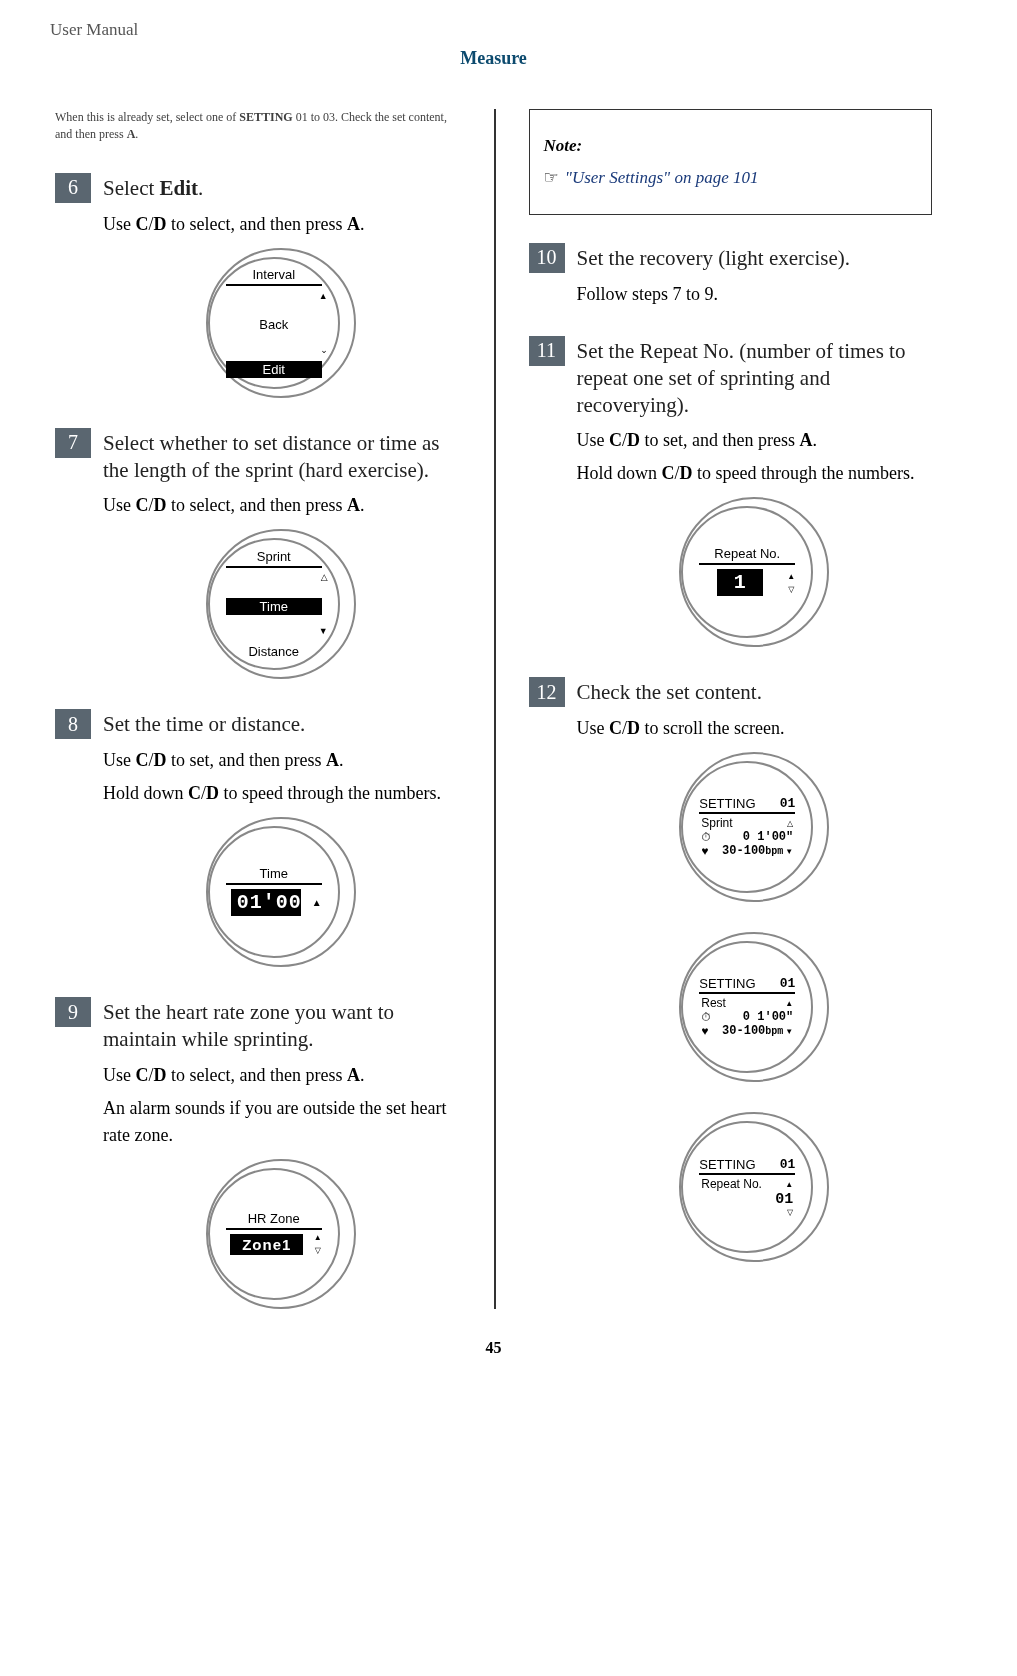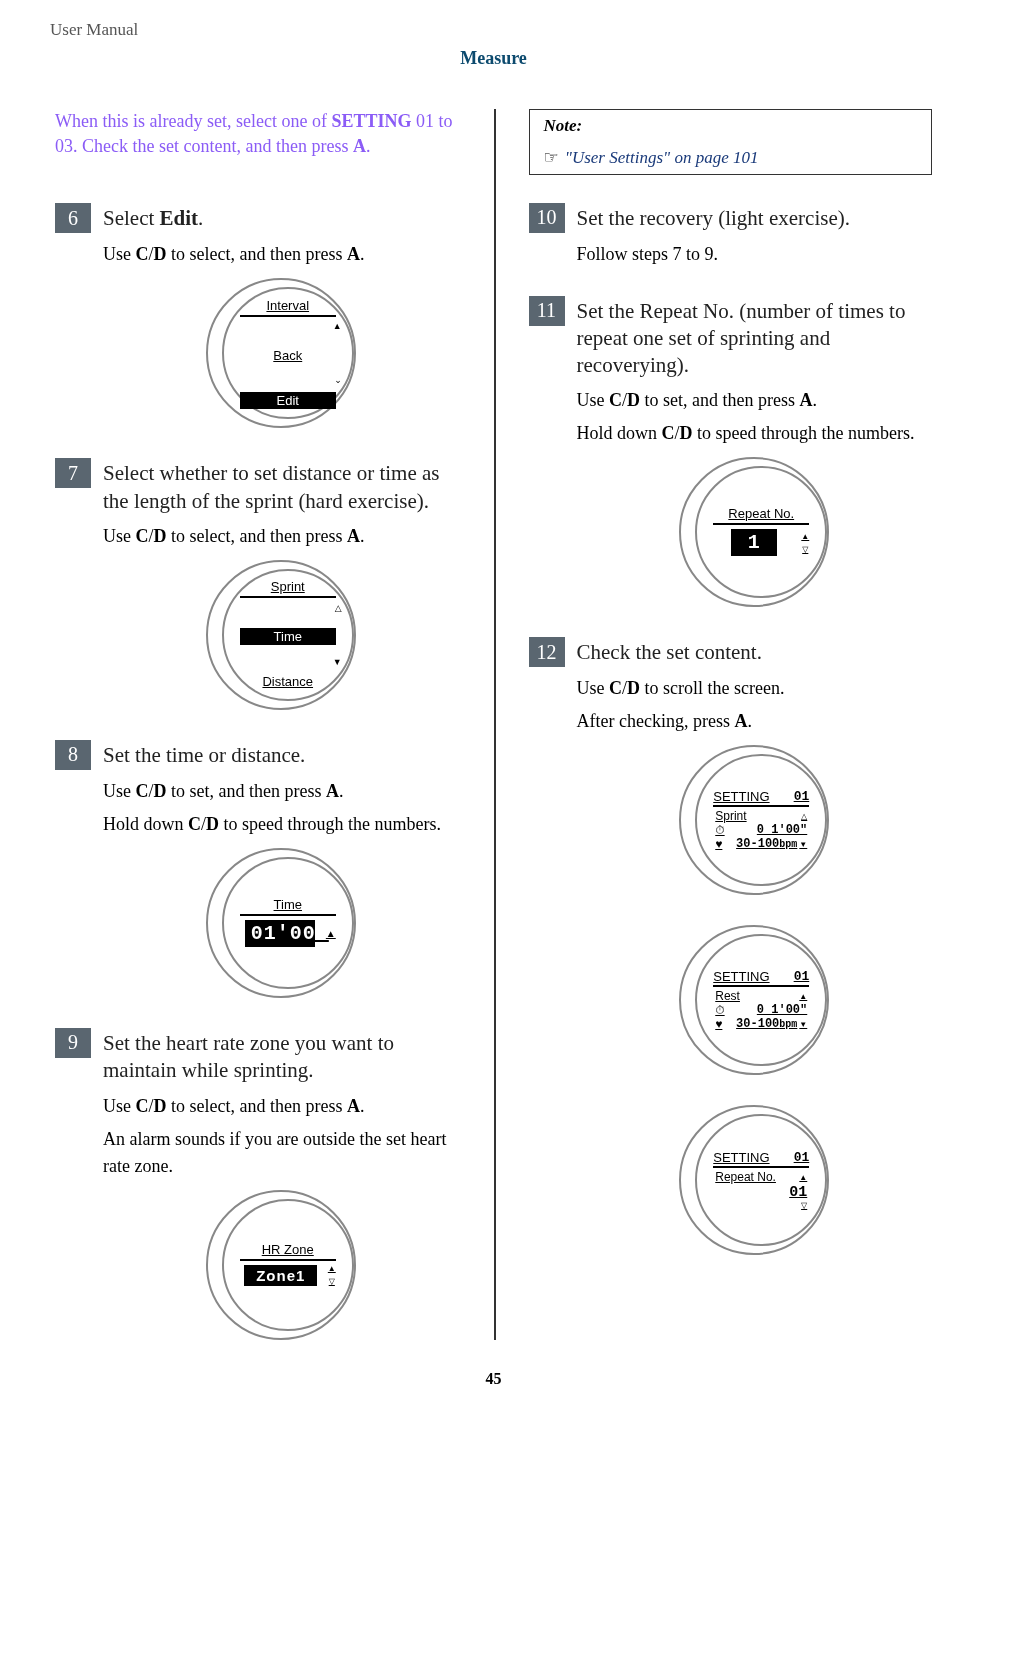--- a/index.html
+++ b/index.html
@@ -37,23 +37,23 @@
     }
     .divider {
       position: absolute;
       left: 50%;
       top: 0;
       bottom: 0;
       width: 2px;
       background: #333;
     }
     .intro-text {
-      font-size: 18px;
-      color: #8b5cf6;
-      margin-bottom: 44px;
+      font-size: 12px;
+      color: #404040;
+      margin-bottom: 30px;
       line-height: 1.4;
     }
     .step {
       display: flex;
       margin-bottom: 8px;
     }
     .step-num {
       background: #5a6670;
       color: #fff;
       font-size: 20px;
@@ -87,21 +87,21 @@
     .watch-wrap {
       text-align: center;
       margin: 6px 0 30px 0;
     }
     .step-block {
       margin-left: 48px;
       margin-bottom: 28px;
     }
     .note-box {
       border: 1px solid #333;
-      padding: 4px 14px;
+      padding: 24px 14px;
       margin-bottom: 28px;
       font-size: 17px;
       line-height: 1.4;
     }
     .note-label {
       font-style: italic;
       font-weight: bold;
     }
     .note-body {
       font-style: italic;
@@ -126,22 +126,21 @@
       display: inline-block;
       position: relative;
     }
     .outer-ring {
       width: 150px;
       height: 150px;
       border: 2px solid #888;
       border-radius: 50%;
       display: flex;
       align-items: center;
-      justify-content: flex-end;
-      text-decoration: underline;
+      justify-content: flex-start;
     }
     .inner-ring {
       width: 132px;
       height: 132px;
       border: 2px solid #888;
       border-radius: 50%;
       display: flex;
       align-items: center;
       justify-content: center;
       position: relative;
@@ -402,23 +401,20 @@
     </div>
 
     <div class="step-block" style="margin-bottom:0;">
       <div class="step">
         <div class="step-num">12</div>
         <div class="step-title">Check the set content.</div>
       </div>
       <p class="step-body">
         <span>Use </span><span class="bold">C</span><span>/</span><span class="bold">D</span><span> to scroll the screen.</span>
       </p>
-      <p class="step-body">
-        <span>After checking, press </span><span class="bold">A</span><span>.</span>
-      </p>
 
       <div class="watch-wrap">
         <div class="watch">
           <div class="outer-ring">
               <div class="inner-ring">
             <div class="screen">
               <div class="setting-top">
                 <span>SETTING</span>
                 <span class="digit-s">01</span>
               </div>

